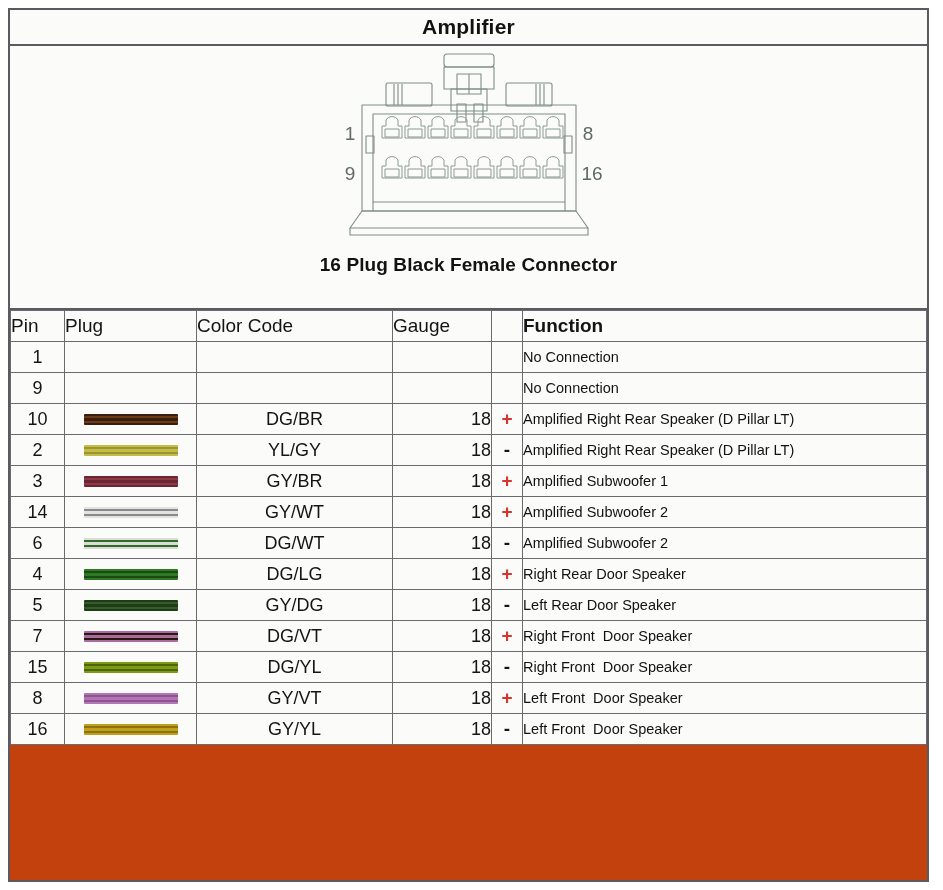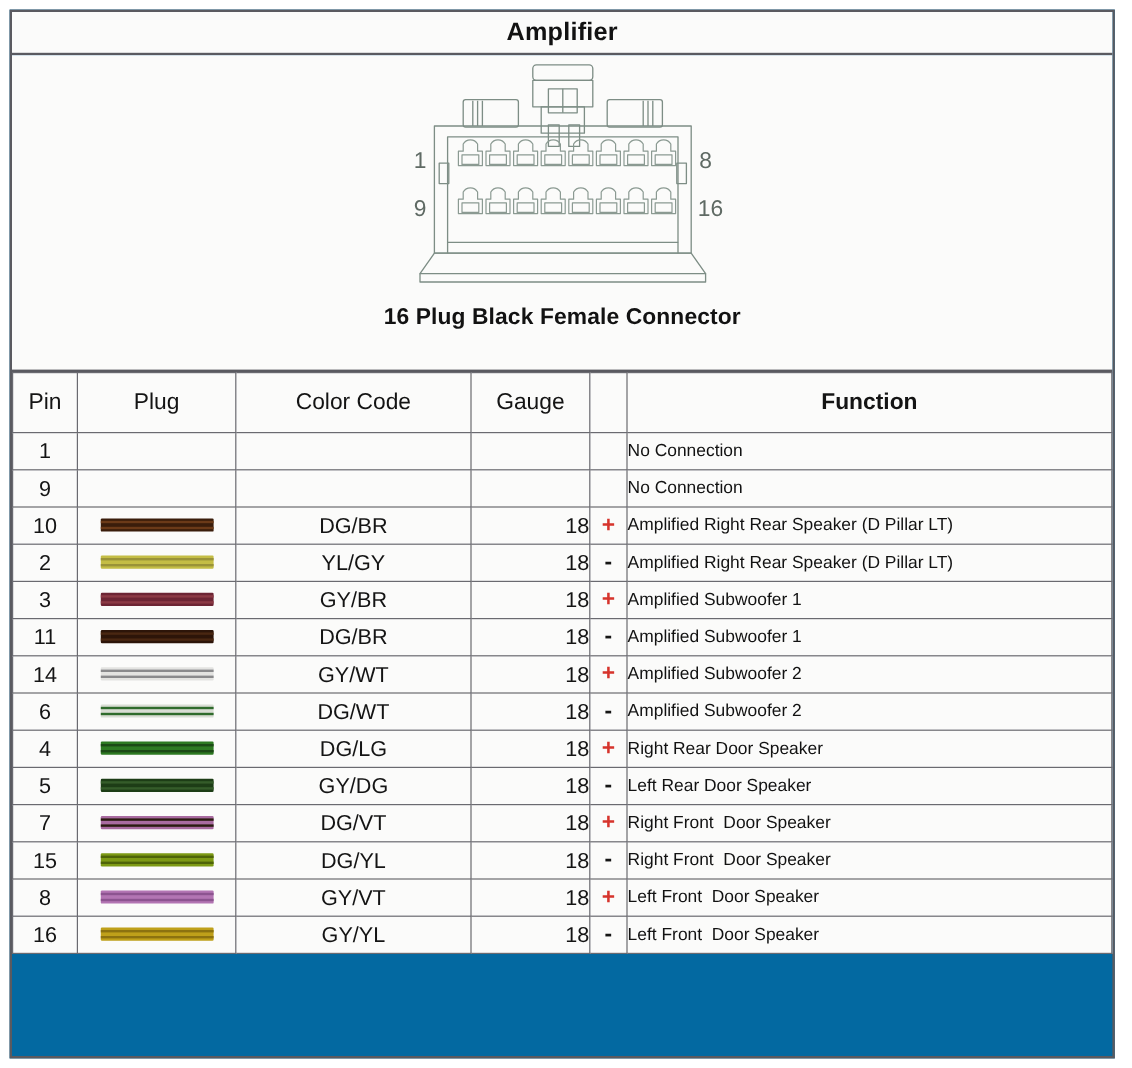--- a/index.html
+++ b/index.html
@@ -15,21 +15,21 @@
     overflow: hidden;
     position: relative;
   }
 
   #sheet {
     position: absolute;
     left: 8px;
     top: 8px;
     width: 921px;
     height: 874px;
-    background: #0369a1;
+    background: #c2410c;
     border: 2px solid #5a5a60;
     box-sizing: border-box;
   }
 
   
   .title-bar {
     height: 34px;
     border-bottom: 2px solid #5a5a60;
     display: flex;
     align-items: center;
@@ -87,25 +87,25 @@
   table.pinout col.c-function { width: auto;  }
 
   table.pinout th,
   table.pinout td {
     border: 1px solid #6a6a70;
     padding: 0;
     height: 31px;
     box-sizing: border-box;
   }
   table.pinout thead th {
-    height: 50px;
+    height: 31px;
     font-size: 19px;
     font-weight: normal;
     color: #141414;
-    text-align: center;
+    text-align: left;
     vertical-align: middle;
   }
   table.pinout thead th.fn-head {
     font-weight: bold;
     font-size: 19px;
   }
   table.pinout thead th.pol-head {
     border-right: 1px solid #6a6a70;
   }
 
@@ -347,28 +347,20 @@
         </tr>
         <tr>
           <td class="pin-cell">3</td>
           <td class="color-cell"><span class="swatch" style="background: rgb(109, 37, 52);"><span class="stripe top" style="background: rgb(140, 58, 69);"></span><span class="stripe bottom" style="background: rgb(140, 58, 69);"></span></span></td>
           <td class="code-cell">GY/BR</td>
           <td class="gauge-cell">18</td>
           <td class="pol-cell plus">+</td>
           <td class="fn-cell">Amplified Subwoofer 1</td>
         </tr>
         <tr>
-          <td class="pin-cell">11</td>
-          <td class="color-cell"><span class="swatch" style="background: rgb(45, 21, 9);"><span class="stripe top" style="background: rgb(74, 39, 18);"></span><span class="stripe bottom" style="background: rgb(74, 39, 18);"></span></span></td>
-          <td class="code-cell">DG/BR</td>
-          <td class="gauge-cell">18</td>
-          <td class="pol-cell minus">-</td>
-          <td class="fn-cell">Amplified Subwoofer 1</td>
-        </tr>
-        <tr>
           <td class="pin-cell">14</td>
           <td class="color-cell"><span class="swatch" style="background: rgb(227, 227, 225);"><span class="stripe top" style="background: rgb(138, 138, 140);"></span><span class="stripe bottom" style="background: rgb(138, 138, 140);"></span></span></td>
           <td class="code-cell">GY/WT</td>
           <td class="gauge-cell">18</td>
           <td class="pol-cell plus">+</td>
           <td class="fn-cell">Amplified Subwoofer 2</td>
         </tr>
         <tr>
           <td class="pin-cell">6</td>
           <td class="color-cell"><span class="swatch" style="background: rgb(217, 221, 212);"><span class="stripe top" style="background: rgb(47, 107, 44);"></span><span class="stripe bottom" style="background: rgb(47, 107, 44);"></span></span></td>

